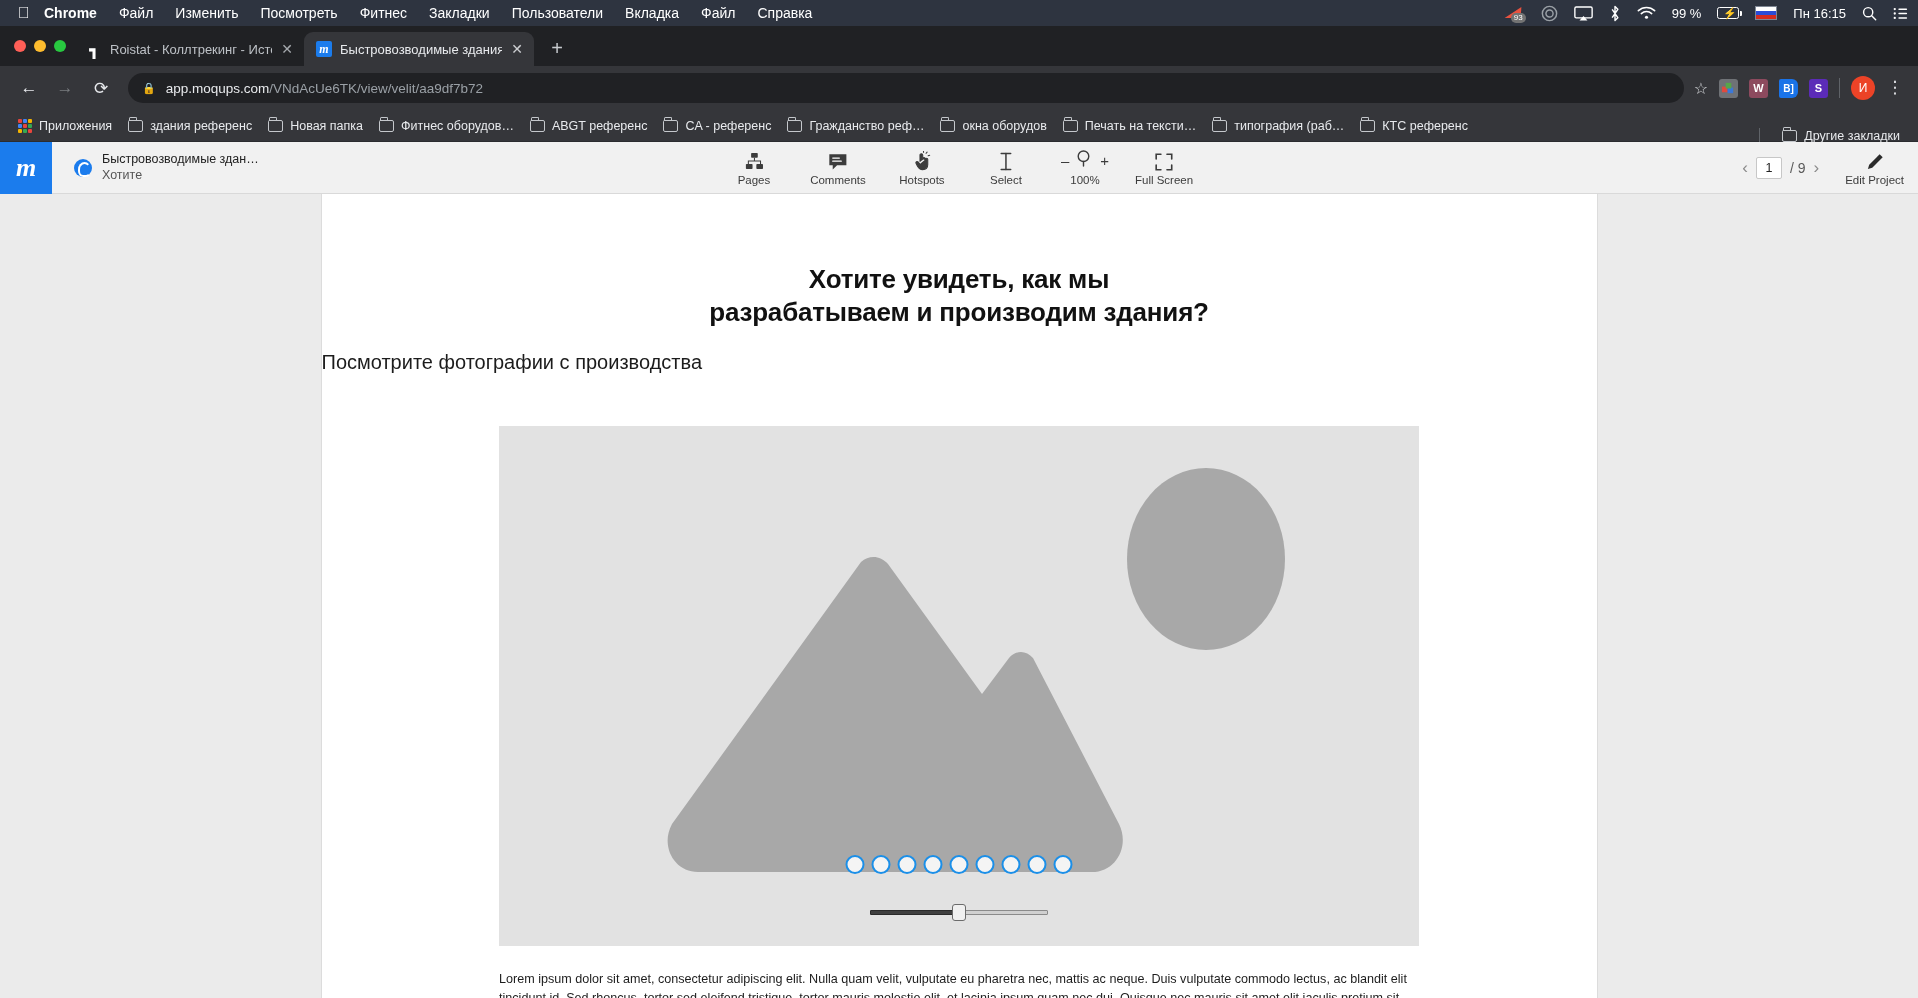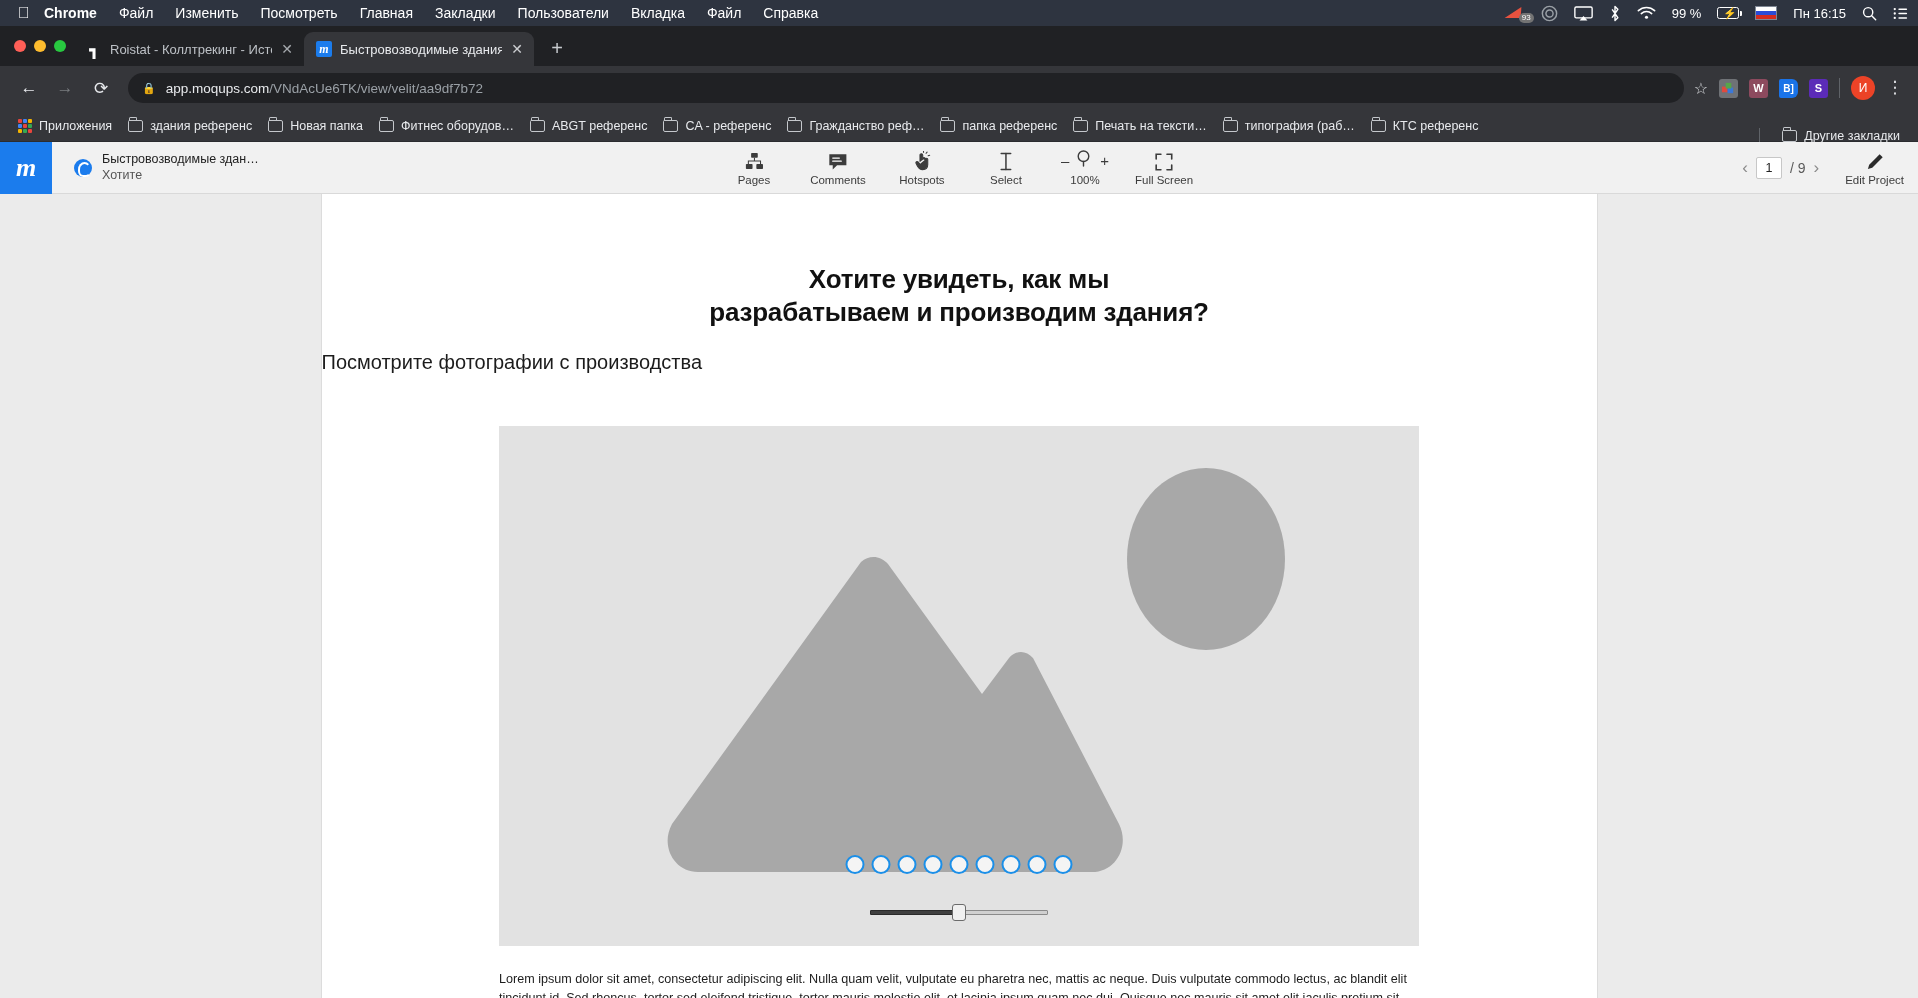--- a/index.html
+++ b/index.html
@@ -24,21 +24,21 @@
     display:flex; align-items:center; gap:16px; font-size:13px;
   }
   .mb-icon { display:flex; align-items:center; justify-content:center; }
   .badge-icon { position:relative; width:22px; height:16px; }
   .badge-icon .tri {
     width:0;height:0;border-left:16px solid transparent;
     border-bottom:11px solid #e8523f; position:absolute; left:2px; top:2px;
     transform:skewX(-4deg);
   }
   .badge-icon .num {
-    position:absolute; left:16px; bottom:-2px; background:#737373; color:#fff;
+    position:absolute; left:8px; bottom:-2px; background:#737373; color:#fff;
     font-size:8px; border-radius:7px; padding:0 3px; line-height:10px;
   }
   .flag-ru { width:22px; height:14px; border:1px solid #7f8794; display:flex; flex-direction:column; }
   .flag-ru span { flex:1; }
   .flag-ru .w{background:#fff;} .flag-ru .b{background:#2a4bd7;} .flag-ru .r{background:#d52b1e;}
   .battery { display:flex; align-items:center; gap:2px; }
   .battery .shell { width:22px;height:12px;border:1.4px solid #fff;border-radius:2.5px;position:relative; }
   .battery .shell:after{content:"";position:absolute;right:-4px;top:3px;width:2px;height:5px;background:#fff;border-radius:0 1px 1px 0;}
   .battery .bolt { position:absolute; left:5px; top:-1px; font-size:11px; color:#fff; }
 
@@ -139,21 +139,21 @@
 </head>
 <body>
 
 <div class="menubar">
   <div class="apple-logo"></div>
   <div class="menubar-items">
     <span class="mi bold">Chrome</span>
     <span class="mi">Файл</span>
     <span class="mi">Изменить</span>
     <span class="mi">Посмотреть</span>
-    <span class="mi">Главная</span>
+    <span class="mi">Фитнес</span>
     <span class="mi">Закладки</span>
     <span class="mi">Пользователи</span>
     <span class="mi">Вкладка</span>
     <span class="mi">Файл</span>
     <span class="mi">Справка</span>
   </div>
   <div class="menubar-right">
     <span class="badge-icon">
       <span class="tri"></span>
       <span class="num">93</span>
@@ -303,21 +303,21 @@
   <div class="bm">
       <span class="folder-ico"></span>
       <span>CA - референс</span>
     </div>
   <div class="bm">
       <span class="folder-ico"></span>
       <span>Гражданство реф…</span>
     </div>
   <div class="bm">
       <span class="folder-ico"></span>
-      <span>папка референс</span>
+      <span>окна оборудов</span>
     </div>
   <div class="bm">
       <span class="folder-ico"></span>
       <span>Печать на тексти…</span>
     </div>
   <div class="bm">
       <span class="folder-ico"></span>
       <span>типография (раб…</span>
     </div>
   <div class="bm">

